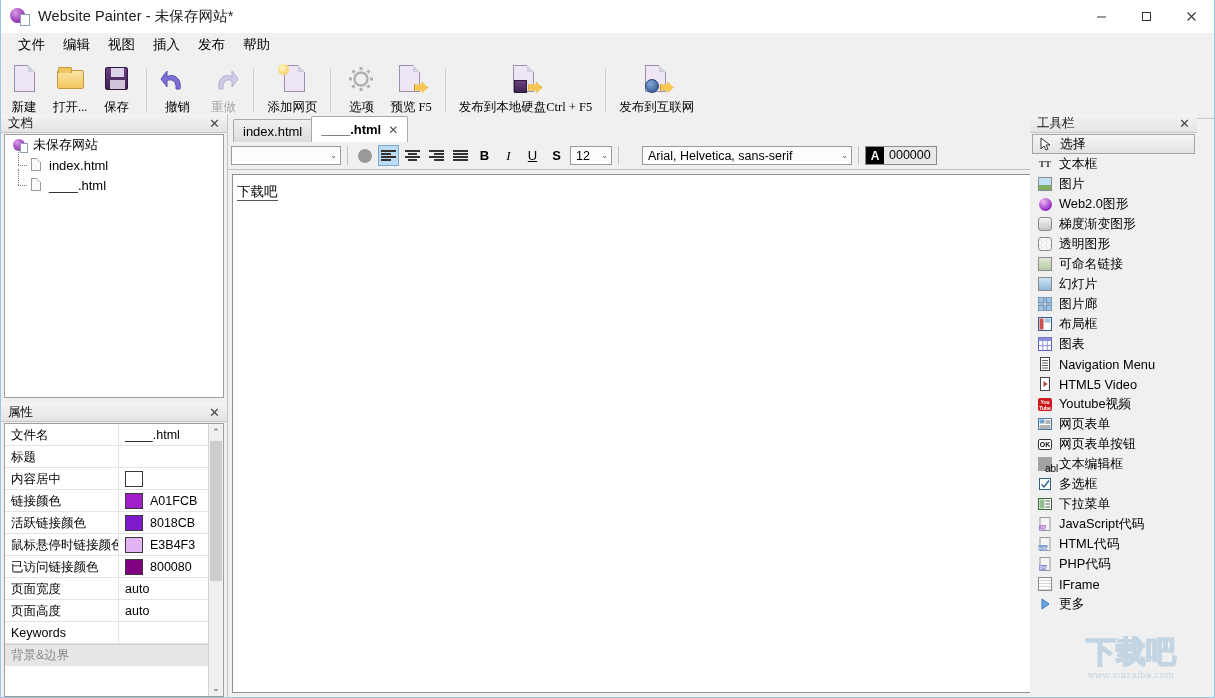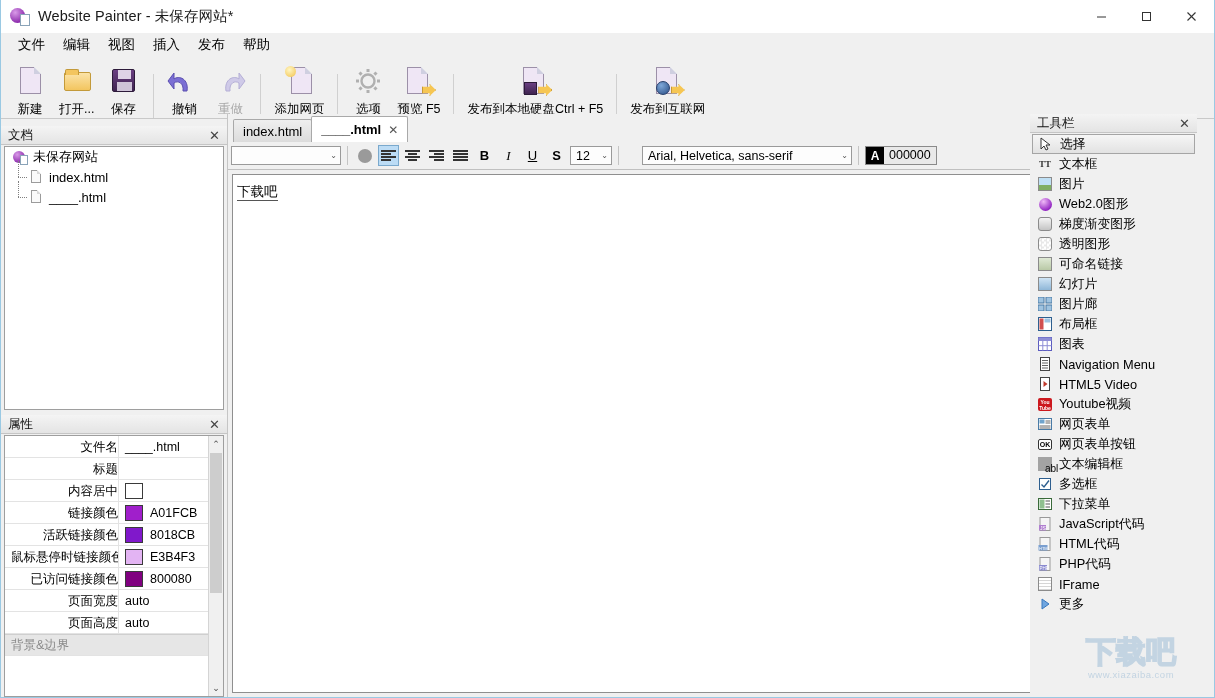--- a/index.html
+++ b/index.html
@@ -28,22 +28,22 @@
   .win-btn { width:45px; height:33px; display:flex; align-items:center; justify-content:center;
              color:#333; font-size:14px; }
   .win-btn svg { display:block; }
 
   
   .menubar { height:24px; background:#f0f0f0; display:flex; align-items:center;
              padding-left:8px; }
   .menu-item { padding:2px 9px; font-size:13.5px; color:#000; }
 
   
-  .toolbar { height:62px; background:#f0f0f0; display:flex; align-items:flex-end;
-             padding-left:6px; border-bottom:1px solid #c9c9c9; }
+  .toolbar { height:62px; background:#f0f0f0; display:flex; align-items:center;
+             border-bottom:1px solid #c9c9c9;font-family:Liberation Serif, serif; }
   .tb-btn { display:flex; flex-direction:column; align-items:center; justify-content:flex-start;
             padding:4px 6px 0; min-width:40px; }
   .tb-btn .lab { font-size:12.5px; margin-top:3px; color:#000; white-space:nowrap; }
   .tb-btn.disabled .lab { color:#a6a6a6; }
   .tb-sep { width:1px; height:44px; background:#d0d0d0; margin:4px 7px 0; }
   .ico { width:34px; height:32px; position:relative; }
 
   
   .doc { position:absolute; left:7px; top:1px; width:21px; height:27px;
          background:#efe6f5; border:1px solid #9c90a8;
@@ -70,21 +70,21 @@
   
   .body { position:absolute; left:0; top:114px; right:0; bottom:0; }
 
   
   .panel-head { height:19px; background:linear-gradient(#f4f4f4,#e4e4e4);
                 border-bottom:1px solid #c5c5c5; display:flex; align-items:center;
                 padding:0 4px 0 7px; font-size:12.5px; color:#111; }
   .panel-head .x { margin-left:auto; font-size:13px; color:#444; padding:0 3px; line-height:1; }
 
   
-  .left { position:absolute; left:0; top:12px; width:226px; bottom:0; background:#f0f0f0;text-align:right; }
+  .left { position:absolute; left:0; top:0; width:226px; bottom:0; background:#f0f0f0; }
   .docpanel { position:absolute; left:0; top:0; right:0; height:289px; }
   .tree { position:absolute; left:3px; right:3px; top:20px; bottom:5px;
           background:#fff; border:1px solid #9e9e9e; overflow:hidden; }
   .tnode { display:flex; align-items:center; height:20px; padding-left:7px; font-size:13px; }
   .tnode.child { padding-left:23px; position:relative; }
   .tnode.child:before { content:""; position:absolute; left:13px; top:-6px; bottom:10px;
           border-left:1px dotted #808080; }
   .tnode.child:after { content:""; position:absolute; left:13px; top:10px; width:9px;
           border-top:1px dotted #808080; }
   .tico { width:16px; height:16px; margin-right:5px; position:relative; flex:none; }
@@ -405,20 +405,24 @@
           <div class="prow">
             <div class="pname">页面宽度</div>
             <div class="pval">auto</div>
           </div>
 
           <div class="prow">
             <div class="pname">页面高度</div>
             <div class="pval">auto</div>
           </div>
 
+          <div class="prow">
+            <div class="pname">Keywords</div>
+            <div class="pval"></div>
+          </div>
 
           <div class="prow section">
             <div class="pname">背景&amp;边界</div>
           </div>
 
           <div class="pscroll">
             <div class="arr">⌃</div>
             <div class="thumb"></div>
             <div class="arr bot">⌄</div>
           </div>

